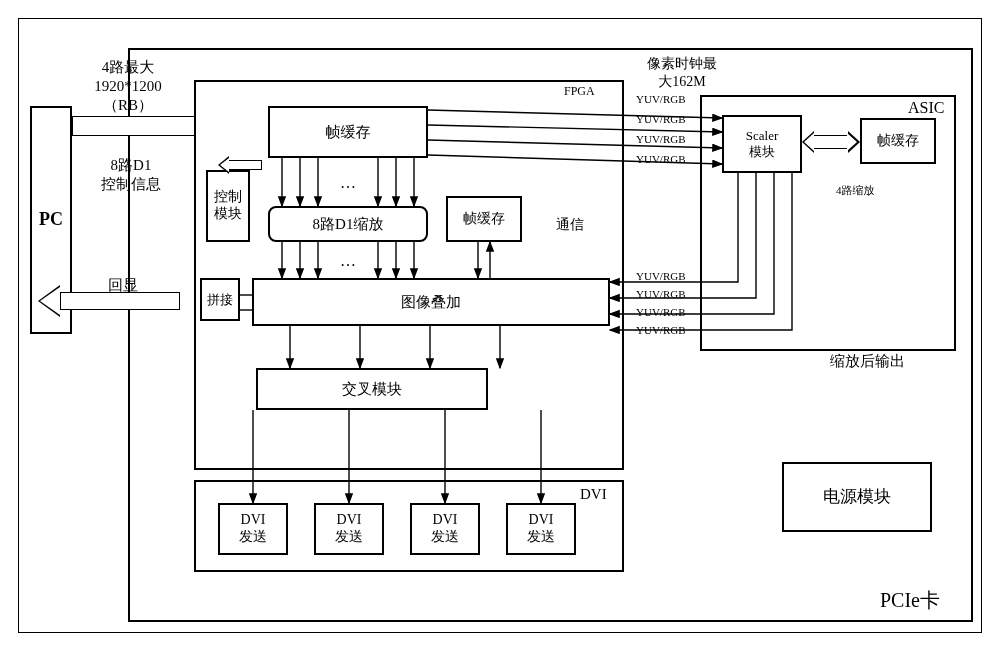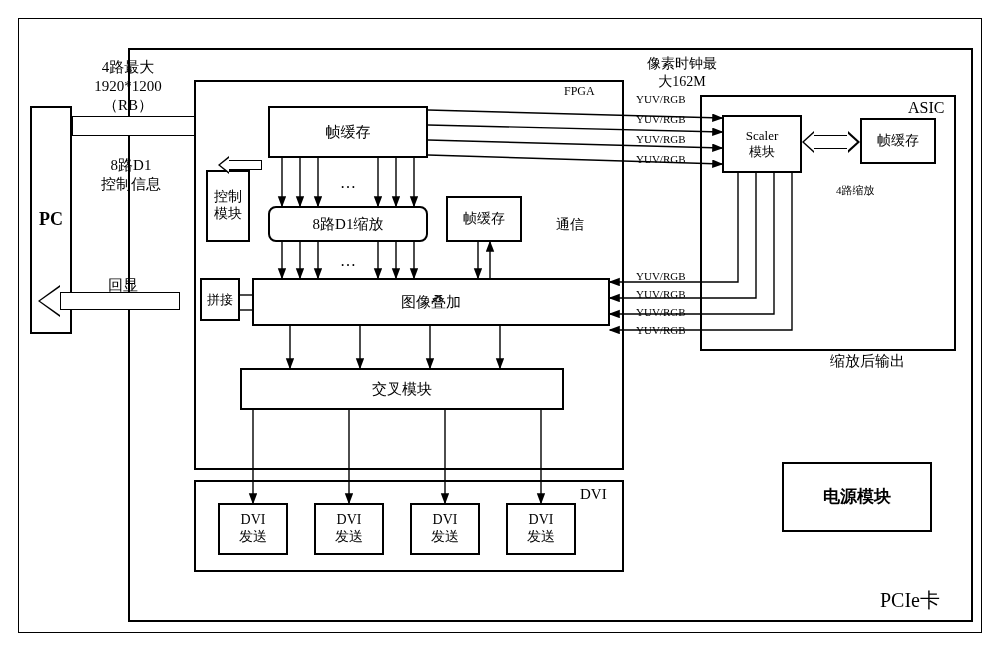--- a/index.html
+++ b/index.html
@@ -112,21 +112,21 @@
 <div class="box" style="left:268px; top:206px; width:160px; height:36px;border-radius:8px;">8路D1缩放</div>
 
 <div class="box" style="left:446px; top:196px; width:76px; height:46px; font-size:14px;">帧缓存</div>
 
 <div class="label" style="left:556px; top:216px; font-size:14px;">通信</div>
 
 <div class="box" style="left:200px; top:278px; width:40px; height:43px; font-size:13px;">拼接</div>
 
 <div class="box" style="left:252px; top:278px; width:358px; height:48px;">图像叠加</div>
 
-<div class="box" style="left:240px; top:368px; width:324px; height:42px;">交叉模块</div>
+<div class="box" style="left:256px; top:368px; width:232px; height:42px;">交叉模块</div>
 
 <div class="box" style="left:194px; top:480px; width:430px; height:92px;"></div>
 <div class="label bold" style="left:580px; top:485px; font-size:15px;">DVI</div>
 
 <div class="box" style="left:218px; top:503px; width:70px; height:52px; white-space:pre-line; font-size:14px;">DVI
 发送</div>
 <div class="box" style="left:314px; top:503px; width:70px; height:52px; white-space:pre-line; font-size:14px;">DVI
 发送</div>
 <div class="box" style="left:410px; top:503px; width:70px; height:52px; white-space:pre-line; font-size:14px;">DVI
 发送</div>
@@ -153,21 +153,21 @@
   <div style="position:absolute; left:802px; top:131px; width:0;height:0;
        border-top:11px solid transparent;border-bottom:11px solid transparent;border-right:12px solid #000;"></div>
   <div style="position:absolute; left:804px; top:133px; width:0;height:0;
        border-top:9px solid transparent;border-bottom:9px solid transparent;border-right:10px solid #fff;"></div>
 </div>
 
 <div class="label" style="left:836px; top:184px; font-size:11px;">4路缩放</div>
 
 <div class="label" style="left:830px; top:308px; font-size:15px;margin-top:44px;">缩放后输出</div>
 
-<div class="box" style="left:782px; top:462px; width:150px; height:70px; font-size:17px;font-weight:bold;">电源模块</div>
+<div class="box" style="left:782px; top:462px; width:150px; height:70px; font-size:17px;">电源模块</div>
 
 <div class="label small" style="left:636px; top:93px;">YUV/RGB</div>
 <div class="label small" style="left:636px; top:113px;">YUV/RGB</div>
 <div class="label small" style="left:636px; top:133px;">YUV/RGB</div>
 <div class="label small" style="left:636px; top:153px;">YUV/RGB</div>
 
 <div class="label small" style="left:636px; top:270px;">YUV/RGB</div>
 <div class="label small" style="left:636px; top:288px;">YUV/RGB</div>
 <div class="label small" style="left:636px; top:306px;">YUV/RGB</div>
 <div class="label small" style="left:636px; top:324px;">YUV/RGB</div>

